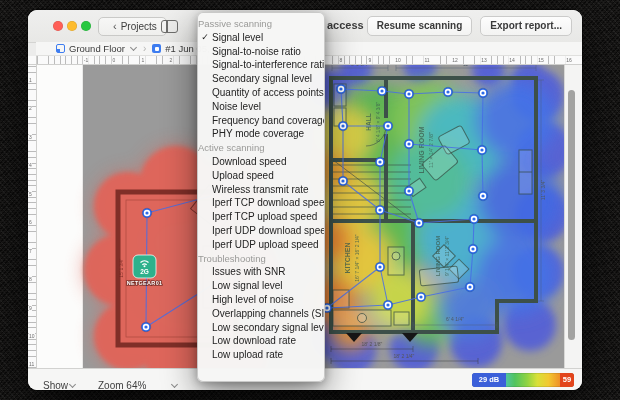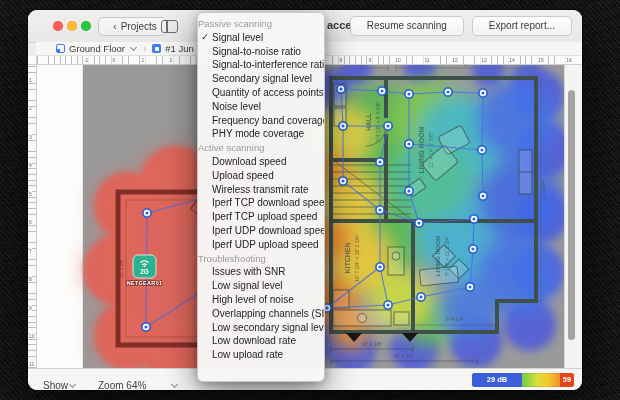--- a/index.html
+++ b/index.html
@@ -23,21 +23,21 @@
   .tl{position:absolute;top:11px;width:10px;height:10px;border-radius:50%;}
   .tl.red{left:25px;background:#ff5f57;box-shadow:inset 0 0 0 .5px rgba(0,0,0,.15);}
   .tl.yellow{left:39px;background:#febc2e;box-shadow:inset 0 0 0 .5px rgba(0,0,0,.15);}
   .tl.green{left:53px;background:#28c840;box-shadow:inset 0 0 0 .5px rgba(0,0,0,.15);}
   .back-pill{position:absolute;left:70px;top:7px;height:17px;line-height:17px;padding:0 9px 0 14px;border:1px solid #c9c9c7;border-radius:5px;background:linear-gradient(#f7f7f6,#efefed);font-size:10px;color:#3c3c3c;}
   .back-pill .lt{font-size:11px;color:#555;margin-right:4px;}
   .sidebar-toggle{position:absolute;left:133px;top:10px;width:15px;height:11px;border:1.5px solid #6e6e6c;border-radius:3px;}
   .sidebar-toggle::after{content:"";position:absolute;left:4px;top:0;width:1.5px;height:100%;background:#6e6e6c;}
   .title-frag{position:absolute;left:299px;top:9px;font-size:11px;font-weight:700;color:#3b3b3b;}
   .tb-right{position:absolute;right:10px;top:6px;display:flex;gap:8px;}
-  .tb-btn{height:18px;line-height:18px;padding:0 16px;border:1px solid #cbcbca;border-radius:5px;background:linear-gradient(#fdfdfd,#f3f3f2);font-size:10px;color:#3a3a3a;white-space:nowrap;}
+  .tb-btn{height:18px;line-height:18px;padding:0 9px;border:1px solid #cbcbca;border-radius:5px;background:linear-gradient(#fdfdfd,#f3f3f2);font-size:10px;color:#3a3a3a;white-space:nowrap;font-weight:bold;}
   
   .toolbar2{position:absolute;left:8px;top:32px;width:100%;height:14px;background:#f6f6f5;border-bottom:1px solid #e0e0de;display:flex;align-items:center;padding-left:20px;box-sizing:border-box;font-size:9.5px;color:#3a3a3a;gap:4px;}
   .ic-floor{display:inline-block;width:9px;height:9px;border:1.5px solid #3e7df0;border-radius:2px;position:relative;box-sizing:border-box;}
   .ic-floor::after{content:"";position:absolute;left:0;bottom:0;width:3px;height:3px;background:#3e7df0;}
   .ic-snap{display:inline-block;width:9px;height:9px;background:#3e7df0;border-radius:2px;position:relative;}
   .ic-snap::after{content:"";position:absolute;left:2.5px;top:2.5px;width:4px;height:4px;background:#fff;border-radius:1px;}
   .chev{display:inline-block;width:4px;height:4px;border-right:1.3px solid #8a8a8a;border-bottom:1.3px solid #8a8a8a;transform:rotate(45deg);margin:-2px 1px 0 2px;}
   .bc-sep{color:#b5b5b3;font-size:10px;margin:0 2px;}
   
   .canvas{position:absolute;left:0;top:46px;width:554px;height:312px;background:#9a9a9a;}
@@ -53,21 +53,21 @@
   .scrollbar{position:absolute;left:536px;top:9px;width:18px;height:303px;background:#f4f4f3;border-left:1px solid #d8d8d6;box-sizing:border-box;}
   .scroll-thumb{position:absolute;left:3px;top:25px;width:7px;height:250px;border-radius:3.5px;background:#a3a3a1;}
   
   .statusbar{position:absolute;left:0;top:358px;width:100%;height:22px;background:#f6f6f5;border-top:1px solid #d2d2d0;display:flex;align-items:flex-end;font-size:10px;color:#3e3e3e;z-index:8;}
   .sb-item{margin-left:15px;display:flex;align-items:center;}
   .sb-item.zoomi{margin-left:22px;gap:24px;}
   .scalebar{position:absolute;left:444px;top:4px;width:102px;height:14px;border-radius:3px;overflow:hidden;
     background:linear-gradient(90deg,#3b5fd9 0%,#4f8fe0 14%,#52c5d9 26%,#51c45f 42%,#8fd341 54%,#d8e038 64%,#f2c830 75%,#ef8c25 87%,#e2451c 100%);
     box-shadow:inset 0 0 0 .5px rgba(0,0,0,.2);}
   .scale-chip{position:absolute;top:0;height:14px;line-height:14px;font-size:7.5px;font-weight:700;color:#fff;text-align:center;}
-  .scale-chip.min{left:0;width:50px;background:#3b5fd9;border-radius:3px 0 0 3px;}
+  .scale-chip.min{left:0;width:34px;background:#3b5fd9;border-radius:3px 0 0 3px;}
   .scale-chip.max{right:0;width:14px;background:#e2451c;border-radius:0 3px 3px 0;}
   
   .menu{position:absolute;left:169px;top:2px;width:128px;height:370px;z-index:60;
     background:rgba(246,246,245,.98);border:1px solid rgba(0,0,0,.18);border-radius:6px;
     box-shadow:0 12px 34px rgba(0,0,0,.45), 0 2px 8px rgba(0,0,0,.25);
     box-sizing:border-box;padding:4px 0;overflow:hidden;}
   .m-head{height:13.8px;line-height:13.8px;padding-left:0;font-size:9.5px;color:#9a9a98;white-space:nowrap;}
   .m-item{height:13.8px;line-height:13.8px;display:flex;font-size:10px;color:#232323;white-space:nowrap;}
   .m-check{width:14px;text-align:center;font-size:9px;color:#232323;flex:0 0 14px;}
   .m-label{flex:1;}

